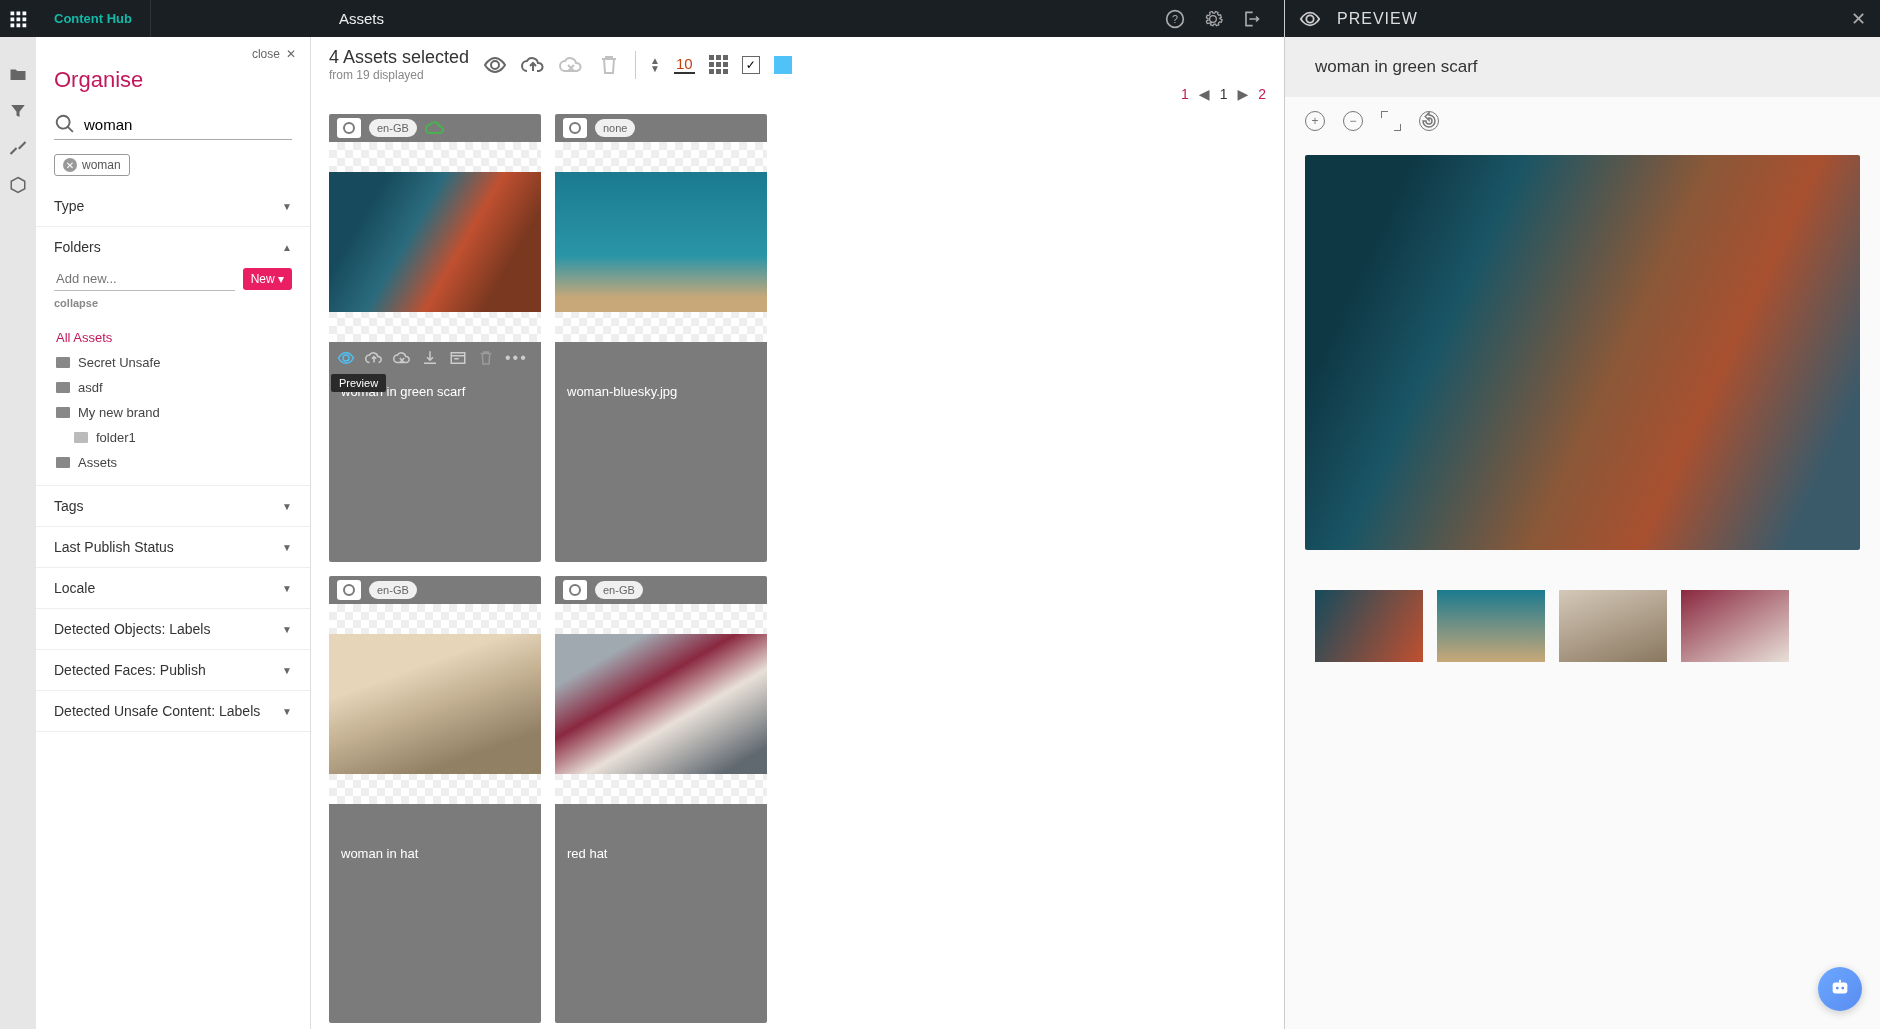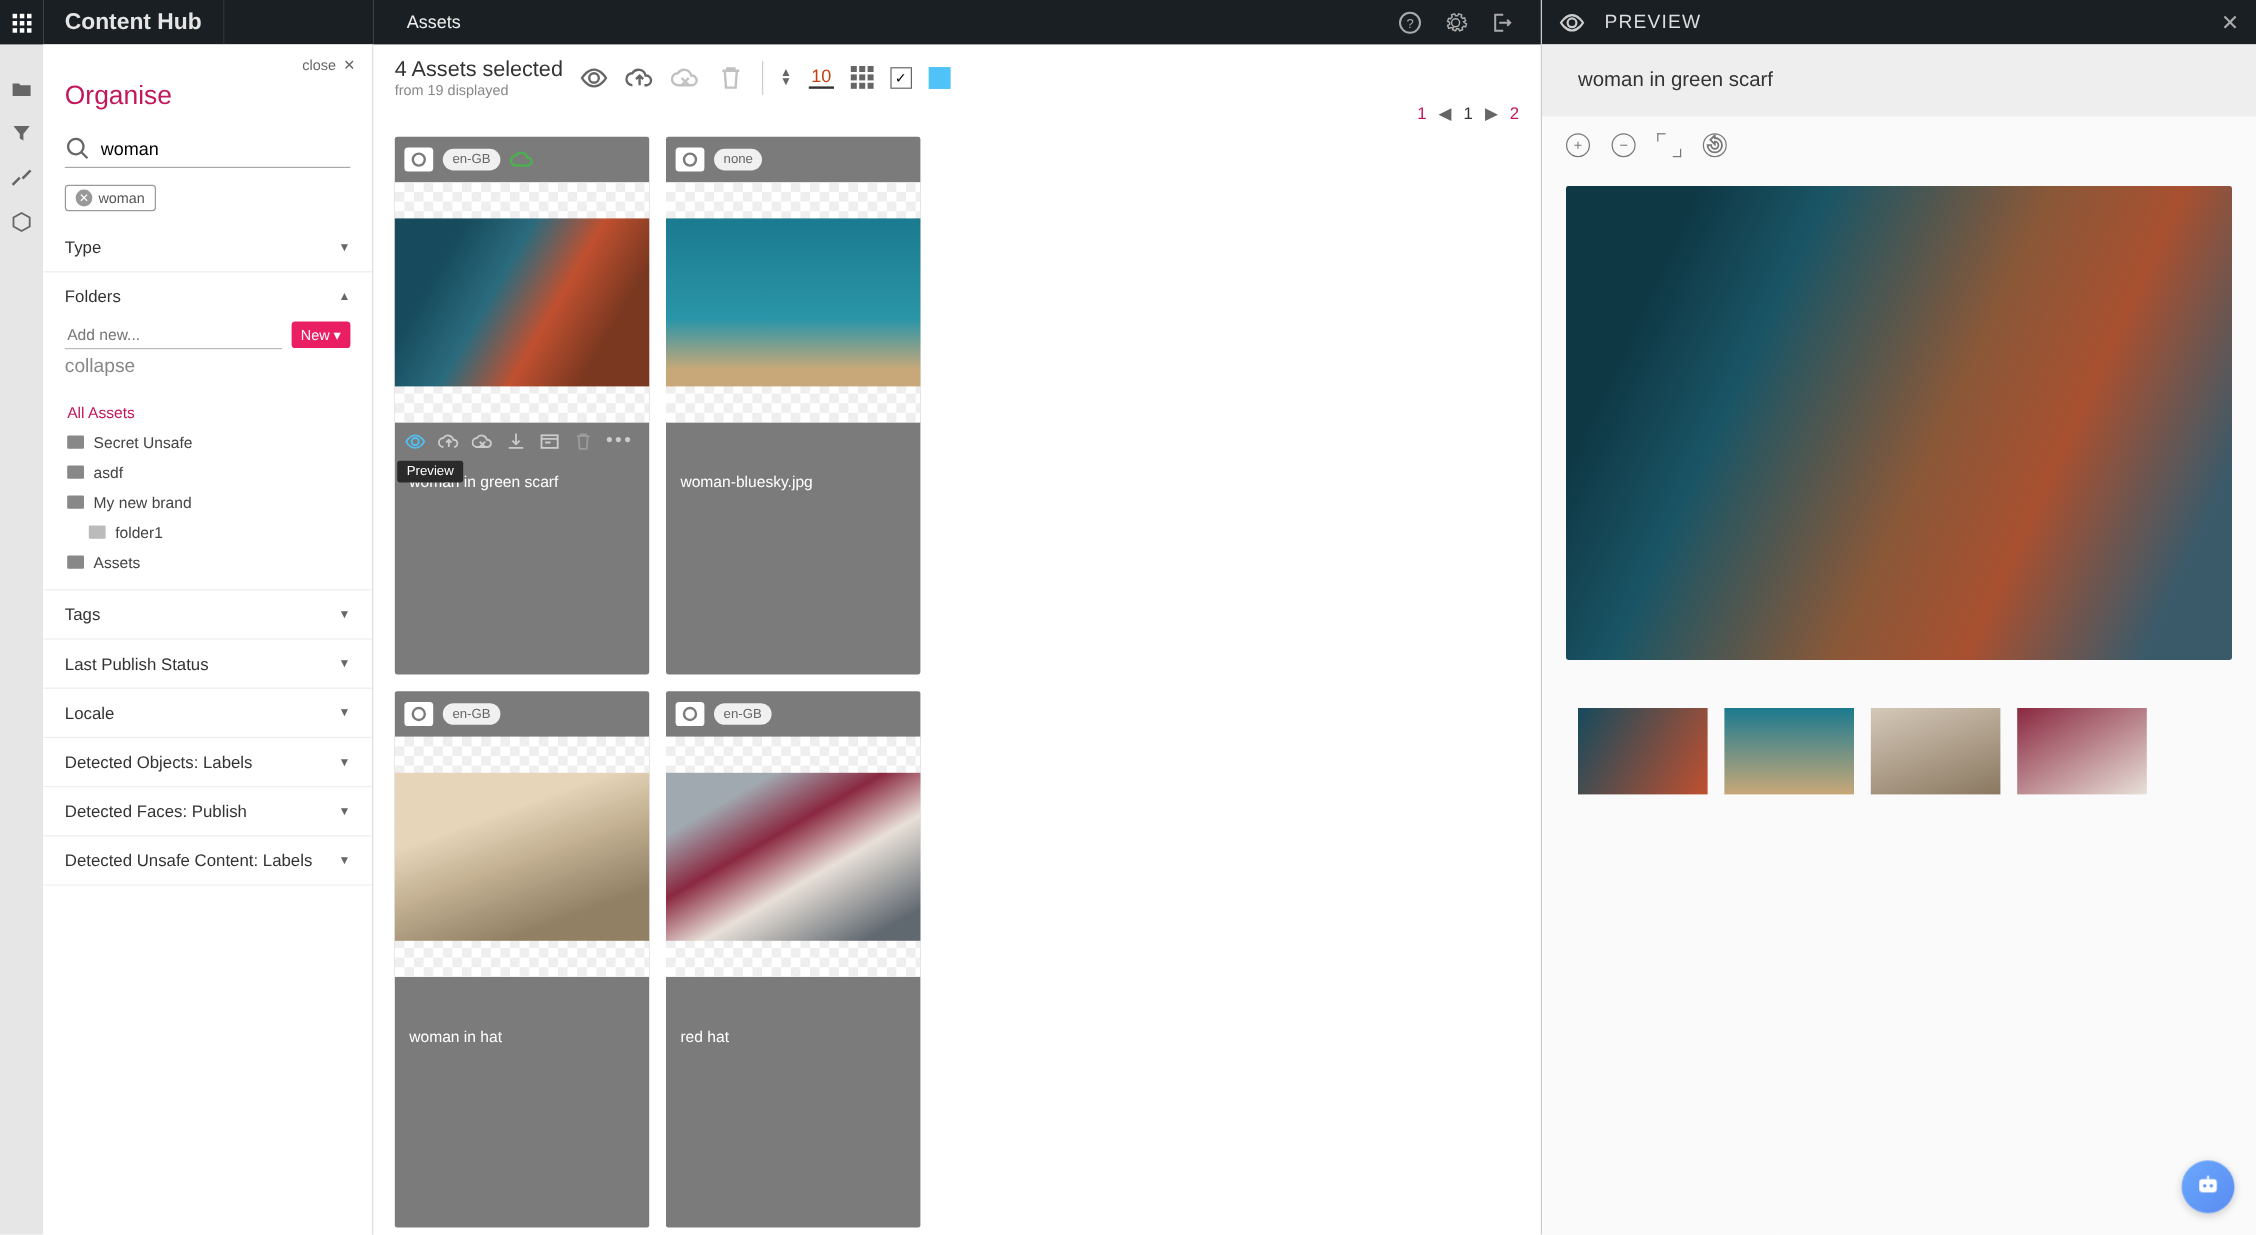--- a/index.html
+++ b/index.html
@@ -12,42 +12,42 @@
 .rail-btn { width: 36px; height: 37px; display: flex; align-items: center; justify-content: center; cursor: pointer; }
 .rail-btn.active { background: #1a1f24; }
 .rail svg { width: 18px; height: 18px; fill: #666; }
 .rail-btn.active svg { fill: #fff; }
 
 
 .left-col { display: flex; flex-direction: column; width: 275px; }
 
 
 .header-row { display: flex; height: 37px; background: #1a1f24; color: #ddd; align-items: center; }
-.brand-seg { padding: 0 18px; height: 37px; display: flex; align-items: center; font-weight: bold; color: #e5e5e5; font-size: 19px; border-right: 1px solid #333; }
+.brand-seg { padding: 0 18px; height: 37px; display: flex; align-items: center; font-weight: bold; color: #14b8a6; font-size: 13px; border-right: 1px solid #333; }
 .title-seg { padding: 0 14px; font-size: 15px; color: #eee; flex: 1; }
 
 
 .sidebar { flex: 1; background: #fff; overflow-y: auto; border-right: 1px solid #ddd; }
 .close-row { display: flex; justify-content: flex-end; align-items: center; padding: 10px 14px 0; font-size: 12px; color: #666; cursor: pointer; gap: 6px; }
 .organise-title { padding: 6px 18px 12px; color: #c2185b; font-size: 22px; font-weight: 400; }
 .search-row { margin: 4px 18px 10px; display: flex; align-items: center; border-bottom: 1px solid #aaa; padding: 4px 0; gap: 8px; }
 .search-row svg { width: 22px; height: 22px; fill: #666; }
 .search-row input { border: none; outline: none; font-size: 15px; flex: 1; }
 .chip { margin: 4px 0 10px 18px; display: inline-flex; align-items: center; border: 1px solid #999; border-radius: 3px; padding: 3px 8px; font-size: 12px; color: #555; gap: 5px; }
 .chip .x { width: 14px; height: 14px; border-radius: 50%; background: #999; color: #fff; display: inline-flex; align-items: center; justify-content: center; font-size: 10px; cursor: pointer; }
 
 .facet { border-bottom: 1px solid #eee; }
 .facet-h { padding: 12px 18px; display: flex; justify-content: space-between; align-items: center; cursor: pointer; font-size: 14px; color: #333; }
 .facet-h .caret { font-size: 10px; color: #666; }
 .facet-body { padding: 0 18px 10px; }
 
 .addnew-row { display: flex; align-items: center; gap: 8px; margin-bottom: 6px;}
 .addnew-row input { flex: 1; border: none; border-bottom: 1px solid #bbb; padding: 4px 2px; font-size: 13px; }
 .new-btn { background: #e91e63; color: #fff; border: none; border-radius: 3px; padding: 4px 8px; font-size: 12px; cursor: pointer; }
-.collapse-link { font-size: 16px; color: #888; cursor: pointer; }
+.collapse-link { font-size: 11px; color: #888; cursor: pointer; font-weight: bold; }
 
 .folder-list { margin-top: 16px; }
 .folder-item { display: flex; align-items: center; gap: 8px; padding: 5px 2px; font-size: 13px; color: #444; cursor: pointer; }
 .folder-item.all { color: #c2185b; font-weight: 500; }
 .folder-item.sub { padding-left: 20px; }
 .folder-ic { width: 14px; height: 11px; background: #888; border-radius: 1px; position: relative; }
 .folder-ic.sub { background: #bbb; }
 
 
 .main-col { flex: 1; display: flex; flex-direction: column; border-right: 1px solid #ccc; }
@@ -68,21 +68,21 @@
 .tb-sq.sel { background: #4fc3f7; border-color: #4fc3f7; }
 .grid-ic { display: grid; grid-template-columns: repeat(3,5px); grid-template-rows: repeat(3,5px); gap: 2px; cursor: pointer; }
 .grid-ic span { background: #666; }
 .pager { display: flex; justify-content: flex-end; padding: 0 18px 6px; gap: 10px; font-size: 14px; align-items: center; }
 .pager .pg { color: #c2185b; cursor: pointer; }
 .pager .pgn { color: #333; }
 .pager .arr { cursor: pointer; color: #666; }
 
 .grid { padding: 6px 18px; display: grid; grid-template-columns: 212px 212px; gap: 14px; overflow-y: auto; flex: 1; }
 .card { background: #7b7b7b; border-radius: 2px; display: flex; flex-direction: column; position: relative; }
-.card-top { height: 38px; display: flex; align-items: center; gap: 8px; padding: 0 8px; }
+.card-top { height: 28px; display: flex; align-items: center; gap: 8px; padding: 0 8px; }
 .cam-ic { width: 24px; height: 20px; background: #fff; border-radius: 3px; position: relative; }
 .cam-ic::after { content:''; position:absolute; width:8px;height:8px;border:2px solid #7b7b7b;border-radius:50%; top:4px; left:6px; }
 .badge { background: #f0f0f0; color: #666; font-size: 11px; padding: 3px 8px; border-radius: 10px; }
 .cloud-ic { width: 20px; height: 14px; }
 .card-img { height: 200px; background: #ddd; position: relative; }
 .checker { position:absolute; inset:0; background-image:linear-gradient(45deg,#eee 25%,transparent 25%),linear-gradient(-45deg,#eee 25%,transparent 25%),linear-gradient(45deg,transparent 75%,#eee 75%),linear-gradient(-45deg,transparent 75%,#eee 75%); background-size:16px 16px; background-position:0 0,0 8px,8px -8px,-8px 0; background-color:#fff; }
 .photo { position:absolute; top:30px; bottom:30px; left:0; right:0; }
 .photo1 { background: linear-gradient(120deg, #164a5c 20%, #2a6b7d 40%, #c05030 60%, #7a3820 80%); }
 .photo2 { background: linear-gradient(180deg, #1b7a8f 0%, #2a95a8 60%, #c8a878 90%); }
 .photo3 { background: linear-gradient(160deg, #d4c8b8 30%, #b8a890 50%, #8a7860 80%); filter: sepia(30%); }

